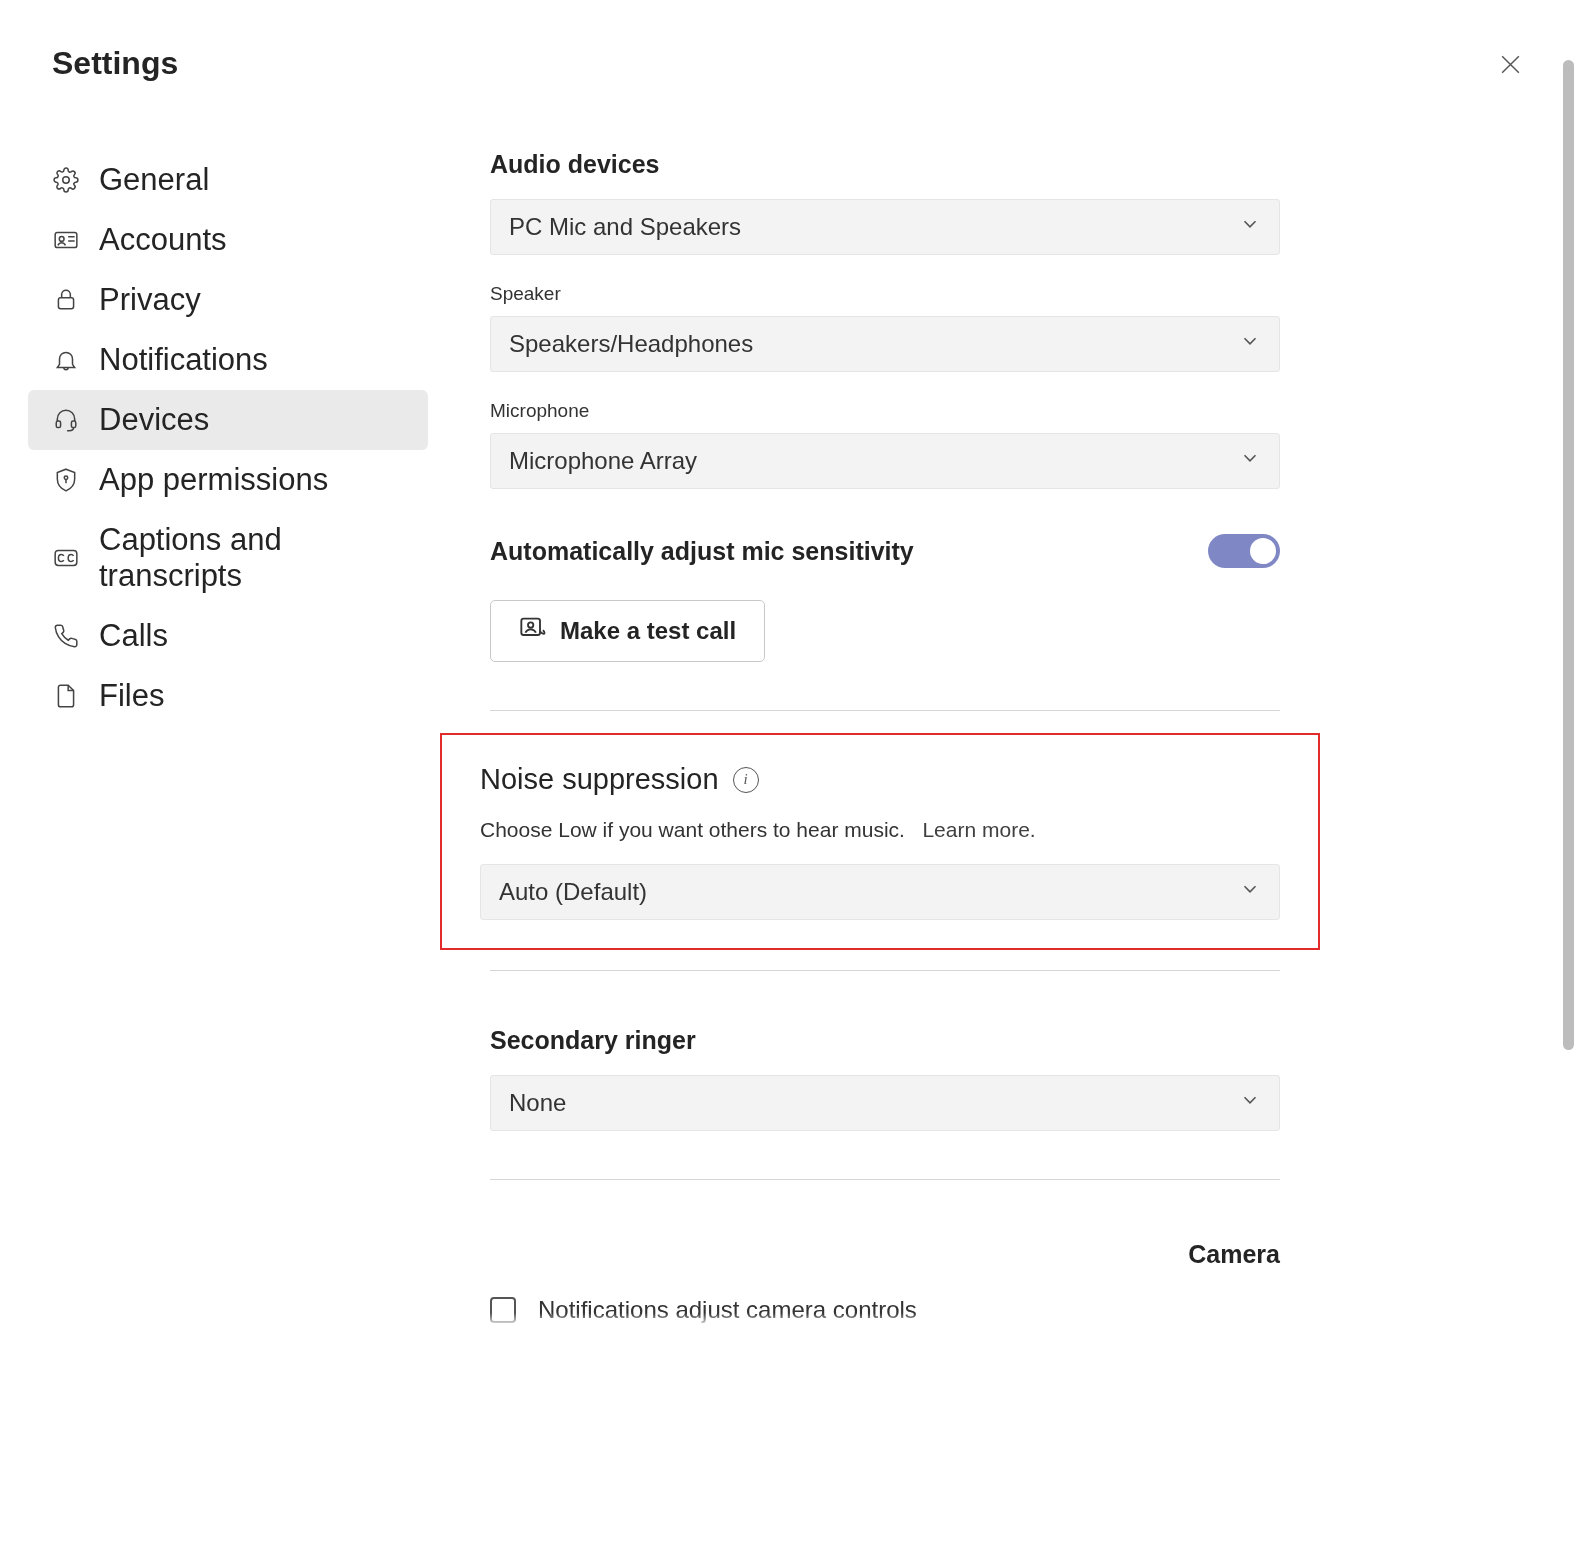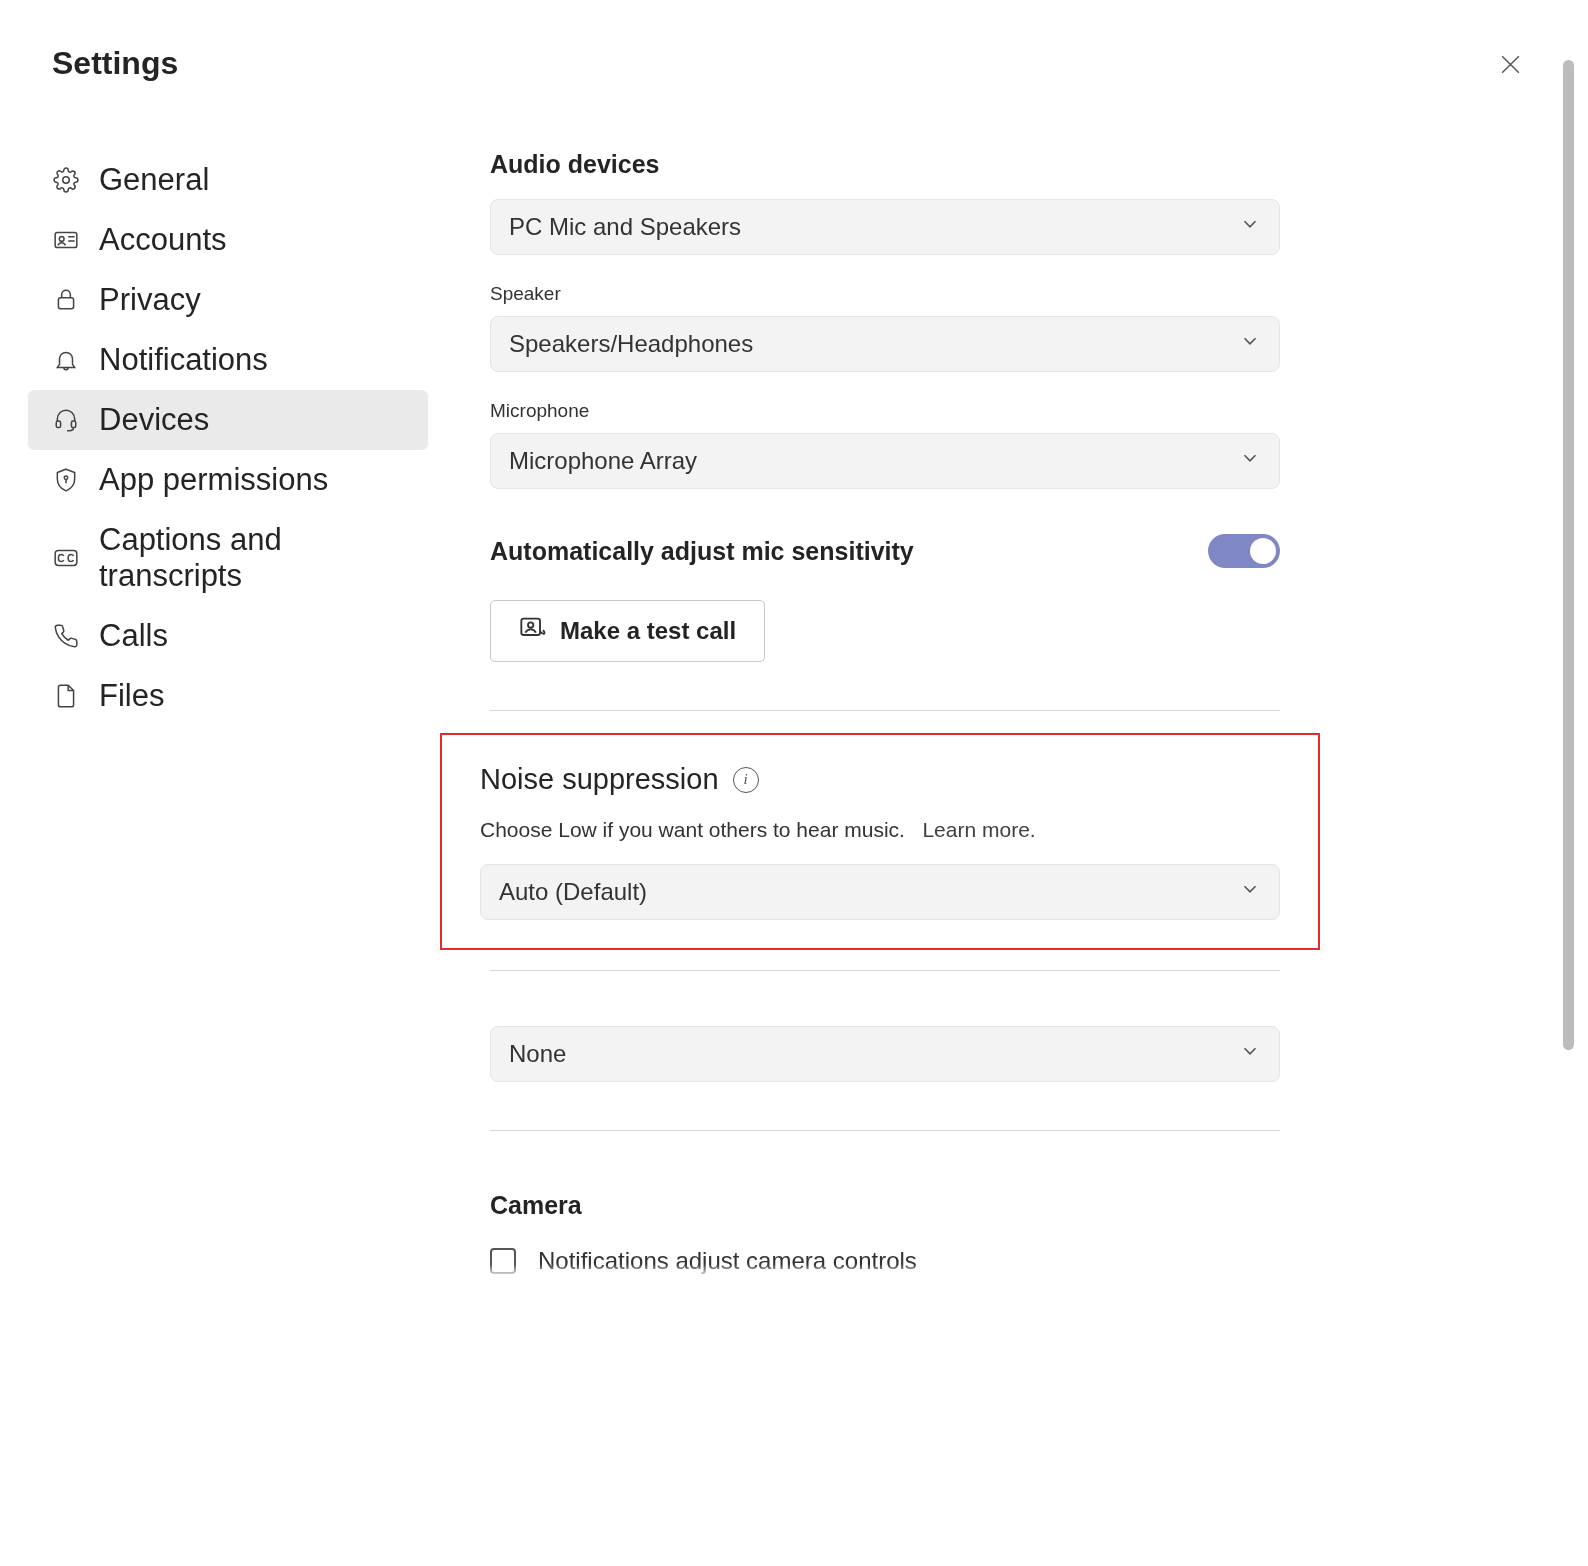--- a/index.html
+++ b/index.html
@@ -78,21 +78,21 @@
   .field-label {
     font-size: 19px;
     color: #333;
     margin-bottom: 11px;
     margin-top: 28px;
   }
   .select {
     width: 100%;
     background: #f3f3f3;
     border: 1px solid #e5e5e5;
-    border-radius: 8px;
+    border-radius: 3px;
     padding: 13px 18px;
     font-size: 24px;
     color: #333;
     display: flex;
     align-items: center;
     justify-content: space-between;
     cursor: pointer;
   }
   .chevron {
     width: 22px;
@@ -179,20 +179,21 @@
   }
   .link {
     color: #404040;
     cursor: pointer;
   }
   .secondary-section {
     margin-top: 55px;
   }
   .camera-section {
     margin-top: 60px;
+    text-align: right;
   }
   .checkbox-row {
     display: flex;
     align-items: center;
     gap: 22px;
     margin-top: 24px;
     font-size: 24px;
     color: #333;
   }
   .checkbox {
@@ -397,20 +398,21 @@
       <span>Auto (Default)</span>
       <span><svg class="chevron" viewBox="0 0 24 24" stroke="#555" stroke-width="1.8" fill="none">
             <path d="M6 9l6 6 6-6"></path>
           </svg></span>
     </div>
   </div>
 
   <hr class="divider" style="margin-top:20px">
 
   <div class="secondary-section">
+    <div class="section-label">Secondary ringer</div>
     <div class="select">
       <span>None</span>
       <span><svg class="chevron" viewBox="0 0 24 24" stroke="#555" stroke-width="1.8" fill="none">
             <path d="M6 9l6 6 6-6"></path>
           </svg></span>
     </div>
   </div>
 
   <hr class="divider">
 

